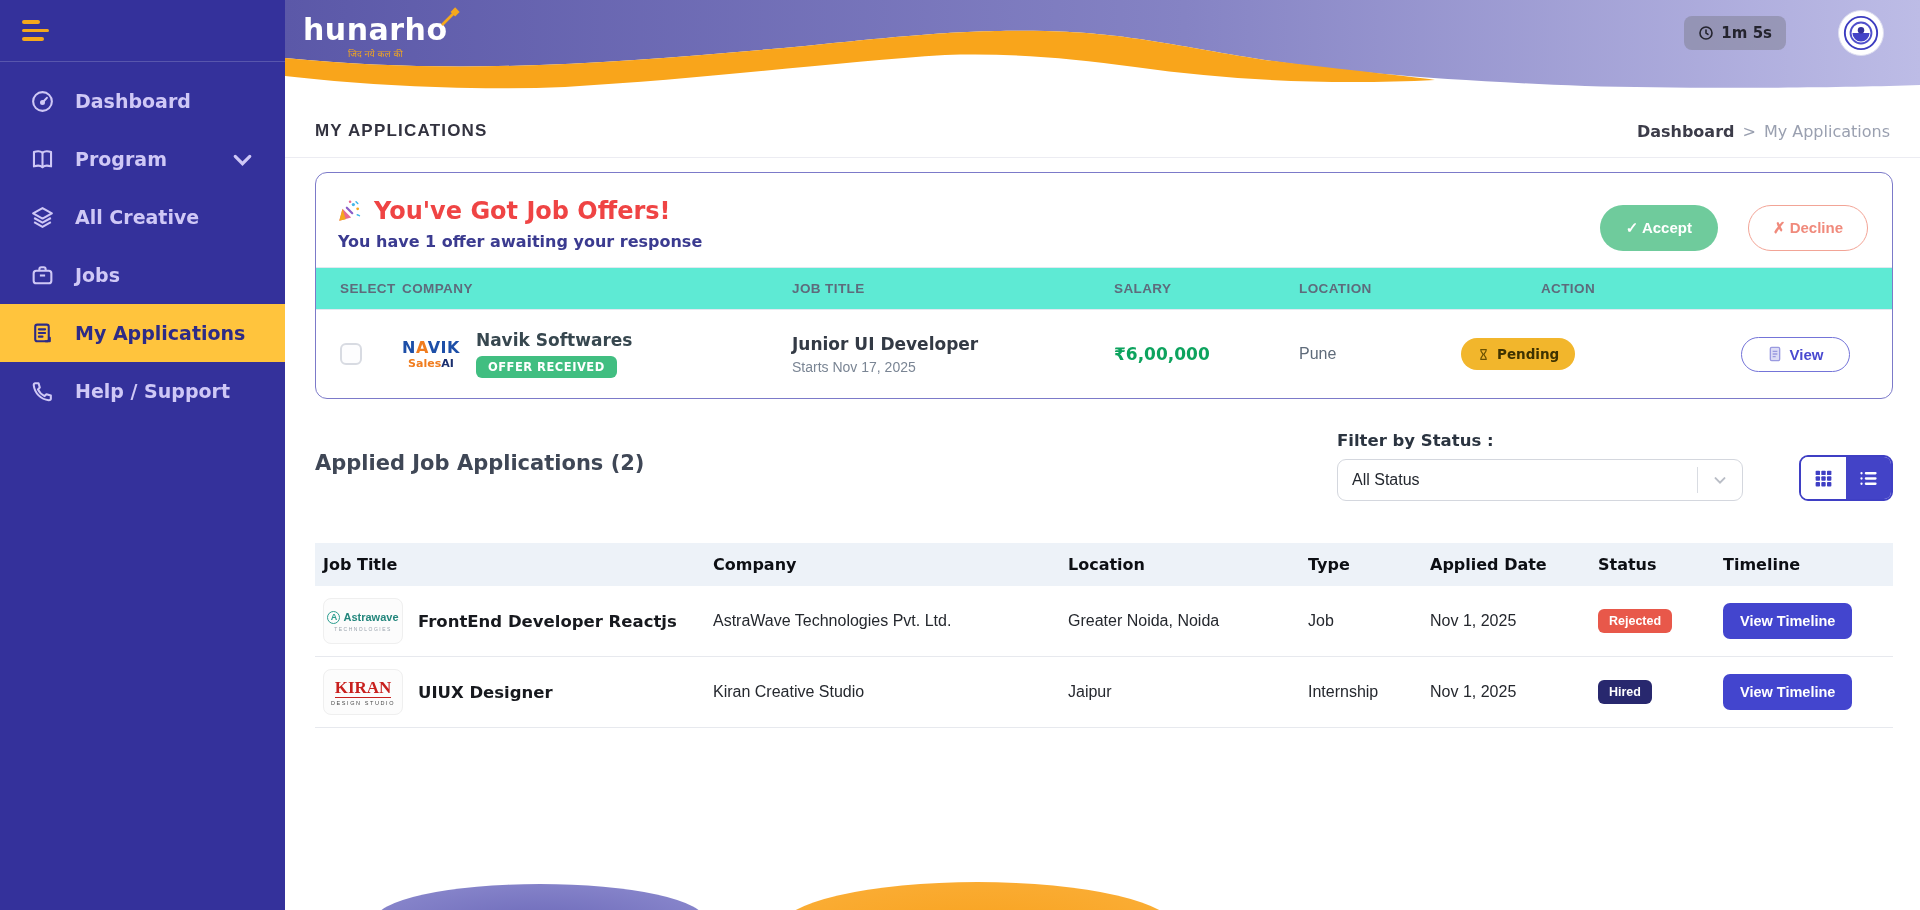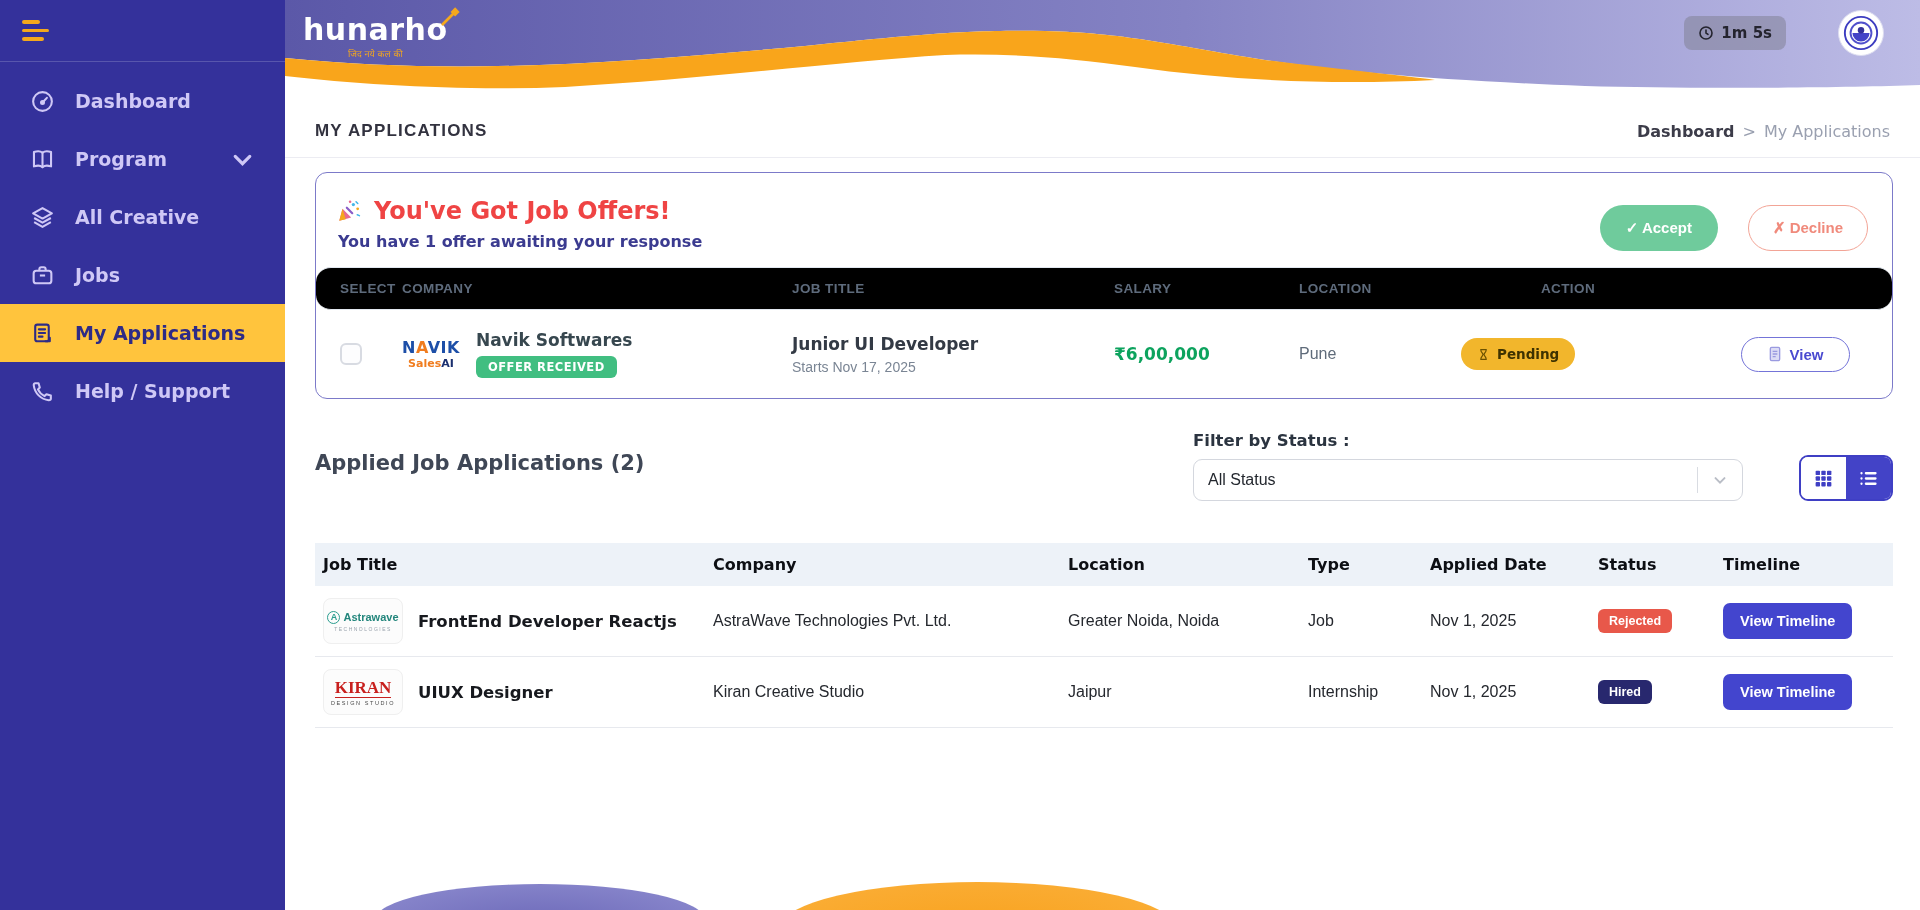--- a/index.html
+++ b/index.html
@@ -58,21 +58,21 @@
   .celebrate-row { display:flex; align-items:center; gap:12px; }
   .offers-title { font-size:24px; font-weight:bold; color:#ef4444;text-align:center; }
   .offers-sub { margin-top:7px; margin-left:2px; font-size:16px; font-weight:bold; color:#3B3B90; }
   .offer-btns { display:flex; gap:30px; margin-top:8px; margin-right:2px; }
   .btn-accept { background:#6FCB9C; color:#fff; border:none; border-radius:999px;
     padding:8px 26px; font-size:15px; font-weight:bold; cursor:pointer; }
   .btn-decline { background:#fff; color:#F08A7C; border:1.5px solid #F2A496; border-radius:999px;
     padding:8px 24px; font-size:15px; font-weight:bold; cursor:pointer; }
 
   .offer-grid { display:grid; grid-template-columns:62px 390px 322px 185px 162px 262px 1fr; align-items:center; }
-  .og-head { background:#000000; border-top:1px solid #e2e8f0; border-bottom:1px solid #e2e8f0;border-radius:15px; }
+  .og-head { background:#5eead4; border-top:1px solid #e2e8f0; border-bottom:1px solid #e2e8f0; }
   .og-head > div { padding:13px 0 13px 24px; font-size:13.5px; font-weight:bold; letter-spacing:.4px;
     color:#5E6B7C; font-family:"Liberation Sans",sans-serif; }
   .og-head .c-action { text-align:center; padding-left:0; }
   .og-row > div { padding:20px 0 20px 24px; }
   .cell-select { display:flex; }
   .checkbox { width:22px; height:22px; border:2px solid #D8DBE2; border-radius:6px; background:#FDFDFE; cursor:pointer; }
   .company-cell { display:flex; align-items:center; gap:16px; }
   .navik-logo { text-align:center; line-height:1; }
   .navik-l1 { font-size:16px; font-weight:bold; color:#1D4FA8; letter-spacing:.5px;text-align:center; }
   .navik-l1 .tri { color:#F07C1E; }
@@ -90,21 +90,21 @@
   .cell-action { display:flex; justify-content:center; padding-left:0 !important; }
   .btn-view { display:inline-flex; align-items:center; gap:8px; background:#fff; border:1.5px solid #7474D8;
     color:#4A4AD0; border-radius:999px; padding:8px 26px; font-size:15px; font-weight:bold; cursor:pointer; }
 
   
   .applied-head { display:flex; justify-content:space-between; align-items:flex-end; margin-top:32px; }
   .applied-title { font-size:21px; font-weight:bold; color:#3F4756; padding-bottom:26px; }
   .filter-wrap { display:flex; align-items:flex-end; gap:56px; }
   .filter-col { display:flex; flex-direction:column; gap:9px; }
   .filter-label { font-size:16.5px; font-weight:bold; color:#2B3440; }
-  .select-box { width:550px; height:42px; border:1px solid #D4D7DE; border-radius:9px; background:#fff;
+  .select-box { width:406px; height:42px; border:1px solid #D4D7DE; border-radius:9px; background:#fff;
     display:flex; align-items:center; padding:0 0 0 14px; cursor:pointer; }
   .select-box .val { flex:1; font-size:16px; color:#23272e; font-family:"Liberation Sans",sans-serif; }
   .select-box .divider { width:1px; height:26px; background:#d9dce2; }
   .select-box .chev { padding:0 13px; color:#b9bdc6; display:flex; }
   .view-toggle { display:flex; border:2px solid #3F3FC4; border-radius:9px; overflow:hidden; }
   .view-toggle .seg { width:45px; height:42px; display:flex; align-items:center; justify-content:center; cursor:pointer; }
   .seg-grid { background:#fff; }
   .seg-list { background:#4343C7; }
 
   

